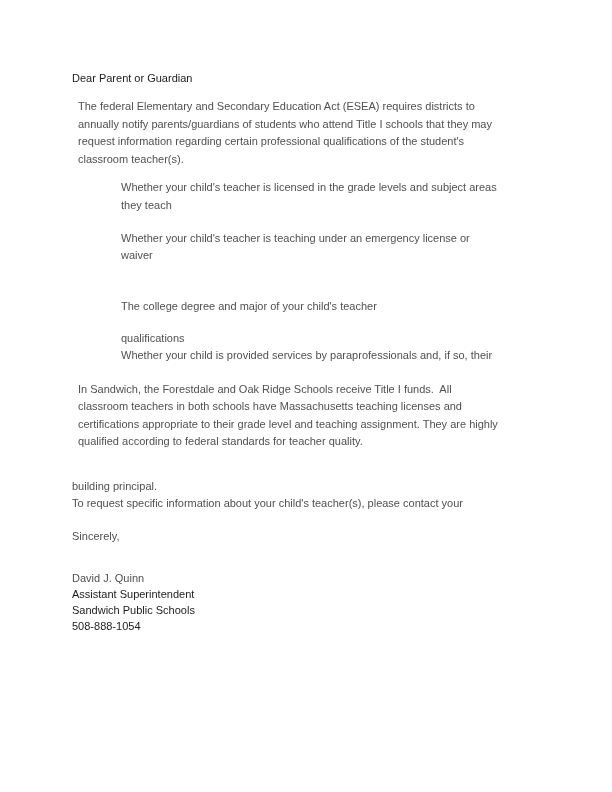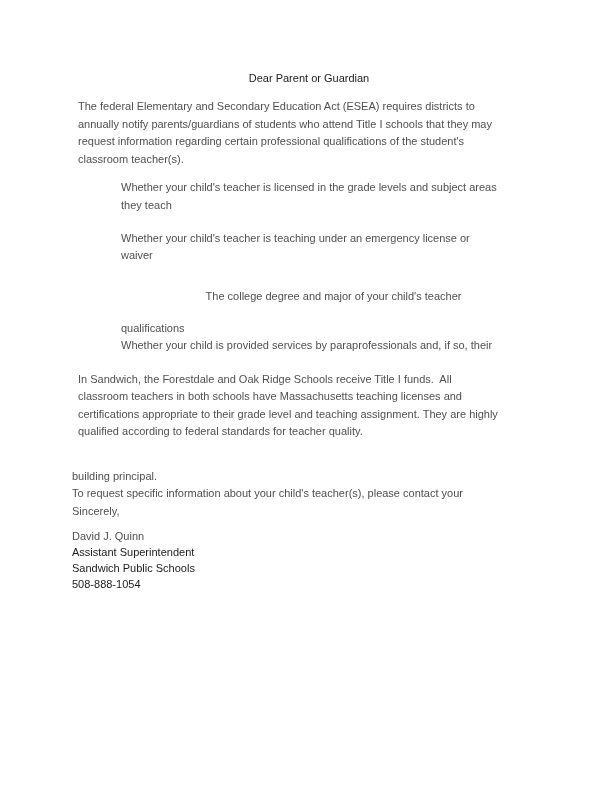--- a/index.html
+++ b/index.html
@@ -10,32 +10,32 @@
     height: 792px;
     background: #ffffff;
     overflow: hidden;
     font-family: "Liberation Sans", sans-serif;
     font-size: 11px;
     line-height: 17.5px;
     color: #505050;
   }
   .content { padding: 69.5px 66px 0 72px; }
   .line { white-space: pre-wrap; }
-  .salutation { color: #1b1b1b; text-align: center; }
+  .salutation { color: #1b1b1b; }
   .para-indent { padding-left: 6px; }
   .item { margin-left: 49px; }
   .intro    { margin-top: 11px; }
   .item-1   { margin-top: 11px; }
   .item-2   { margin-top: 15.5px; }
-  .item-3   { margin-top: 23px; text-align: center; }
+  .item-3   { margin-top: 33px; }
   .item-4   { margin-top: 14.5px; }
   .district { margin-top: 16px; }
   .request  { margin-top: 27px; }
-  .closing  { margin-top: 0; }
-  .signature { margin-top: 8px; line-height: 16px; }
+  .closing  { margin-top: 15px; }
+  .signature { margin-top: 25px; line-height: 16px; }
   .sig-dark { color: #1b1b1b; }
 </style>
 </head>
 <body>
 
 <div class="page">
   <div class="content">
 
     <div class="salutation line">Dear Parent or Guardian</div>
 

